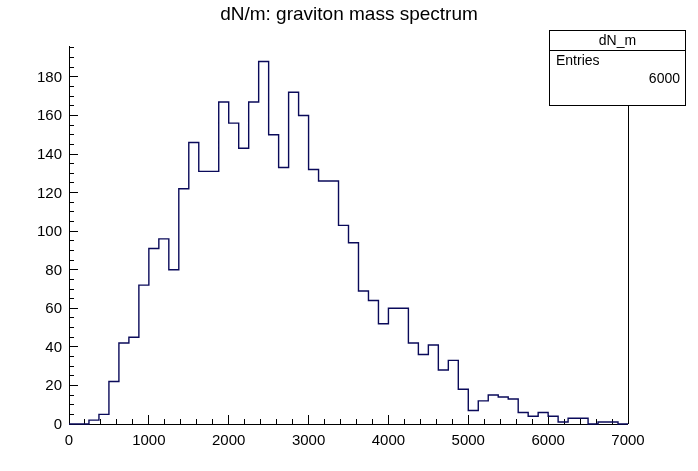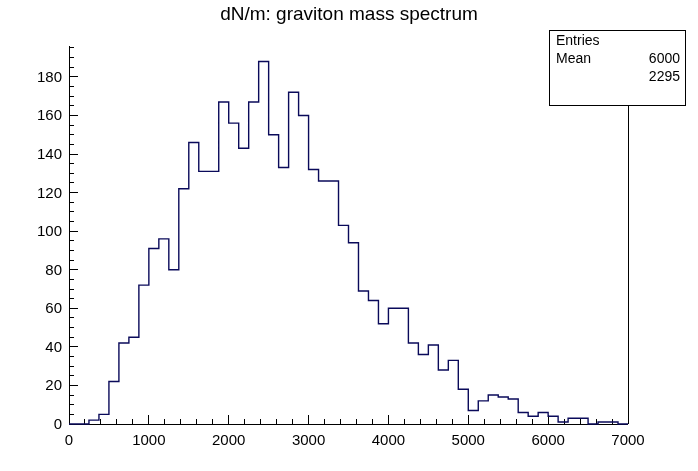--- a/index.html
+++ b/index.html
@@ -183,23 +183,20 @@
         <line x1="69" y1="96.14285714285717" x2="74" y2="96.14285714285717" stroke="#000000" stroke-width="1"></line>
         <line x1="69" y1="86.5" x2="74" y2="86.5" stroke="#000000" stroke-width="1"></line>
         <line x1="69" y1="67.21428571428572" x2="74" y2="67.21428571428572" stroke="#000000" stroke-width="1"></line>
         <line x1="69" y1="57.57142857142861" x2="74" y2="57.57142857142861" stroke="#000000" stroke-width="1"></line>
         <line x1="69" y1="47.92857142857139" x2="74" y2="47.92857142857139" stroke="#000000" stroke-width="1"></line>
         <path d="M 69 424 L 69 424 L 78.98214285714286 424 L 78.98214285714286 424 L 88.96428571428571 424 L 88.96428571428571 420.14285714285717 L 98.94642857142857 420.14285714285717 L 98.94642857142857 414.35714285714283 L 108.92857142857142 414.35714285714283 L 108.92857142857142 381.57142857142856 L 118.91071428571428 381.57142857142856 L 118.91071428571428 343 L 128.89285714285714 343 L 128.89285714285714 337.2142857142857 L 138.875 337.2142857142857 L 138.875 285.1428571428571 L 148.85714285714283 285.1428571428571 L 148.85714285714283 248.5 L 158.83928571428572 248.5 L 158.83928571428572 238.85714285714286 L 168.82142857142856 238.85714285714286 L 168.82142857142856 269.7142857142857 L 178.80357142857144 269.7142857142857 L 178.80357142857144 188.7142857142857 L 188.78571428571428 188.7142857142857 L 188.78571428571428 142.4285714285714 L 198.76785714285714 142.4285714285714 L 198.76785714285714 171.35714285714286 L 208.75 171.35714285714286 L 208.75 171.35714285714286 L 218.73214285714286 171.35714285714286 L 218.73214285714286 101.92857142857144 L 228.7142857142857 101.92857142857144 L 228.7142857142857 123.14285714285717 L 238.69642857142856 123.14285714285717 L 238.69642857142856 148.21428571428572 L 248.67857142857144 148.21428571428572 L 248.67857142857144 101.92857142857144 L 258.66071428571433 101.92857142857144 L 258.66071428571433 61.428571428571445 L 268.6428571428571 61.428571428571445 L 268.6428571428571 134.71428571428572 L 278.625 134.71428571428572 L 278.625 167.5 L 288.6071428571429 167.5 L 288.6071428571429 92.28571428571428 L 298.58928571428567 92.28571428571428 L 298.58928571428567 115.42857142857144 L 308.57142857142856 115.42857142857144 L 308.57142857142856 169.42857142857144 L 318.55357142857144 169.42857142857144 L 318.55357142857144 180.99999999999997 L 328.5357142857143 180.99999999999997 L 328.5357142857143 180.99999999999997 L 338.51785714285717 180.99999999999997 L 338.51785714285717 225.35714285714286 L 348.5 225.35714285714286 L 348.5 242.71428571428572 L 358.4821428571429 242.71428571428572 L 358.4821428571429 290.92857142857144 L 368.4642857142857 290.92857142857144 L 368.4642857142857 300.57142857142856 L 378.4464285714286 300.57142857142856 L 378.4464285714286 323.7142857142857 L 388.4285714285714 323.7142857142857 L 388.4285714285714 308.2857142857143 L 398.4107142857143 308.2857142857143 L 398.4107142857143 308.2857142857143 L 408.3928571428571 308.2857142857143 L 408.3928571428571 343 L 418.375 343 L 418.375 354.57142857142856 L 428.3571428571429 354.57142857142856 L 428.3571428571429 344.92857142857144 L 438.3392857142857 344.92857142857144 L 438.3392857142857 370 L 448.3214285714286 370 L 448.3214285714286 360.3571428571429 L 458.3035714285714 360.3571428571429 L 458.3035714285714 389.2857142857143 L 468.2857142857143 389.2857142857143 L 468.2857142857143 410.5 L 478.2678571428571 410.5 L 478.2678571428571 400.85714285714283 L 488.25 400.85714285714283 L 488.25 395.07142857142856 L 498.2321428571429 395.07142857142856 L 498.2321428571429 397 L 508.2142857142857 397 L 508.2142857142857 398.92857142857144 L 518.1964285714287 398.92857142857144 L 518.1964285714287 412.42857142857144 L 528.1785714285713 412.42857142857144 L 528.1785714285713 416.2857142857143 L 538.1607142857142 416.2857142857143 L 538.1607142857142 412.42857142857144 L 548.1428571428571 412.42857142857144 L 548.1428571428571 416.2857142857143 L 558.125 416.2857142857143 L 558.125 422.07142857142856 L 568.1071428571429 422.07142857142856 L 568.1071428571429 418.2142857142857 L 578.0892857142858 418.2142857142857 L 578.0892857142858 418.2142857142857 L 588.0714285714286 418.2142857142857 L 588.0714285714286 424 L 598.0535714285714 424 L 598.0535714285714 422.07142857142856 L 608.0357142857143 422.07142857142856 L 608.0357142857143 422.07142857142856 L 618.0178571428571 422.07142857142856 L 618.0178571428571 424 L 628 424 L 628 424" fill="none" stroke="#0a0a5a" stroke-width="1.4" stroke-linejoin="miter" shape-rendering="geometricPrecision"></path>
       </g>
   </svg>
 
   <div class="stats-box" id="stats-box" style="left: 549px; top: 30px; width: 137px; height: 76px;">
+    <div class="stats-title">dN_m</div>
     <div class="stats-row">
       <span class="sname">Entries</span>
       <span class="sval">6000</span>
     </div>
-    <div class="stats-row">
-      <span class="sname">Mean</span>
-      <span class="sval">2295</span>
-    </div>
   </div>
 
 </div>
 
 </body></html>

